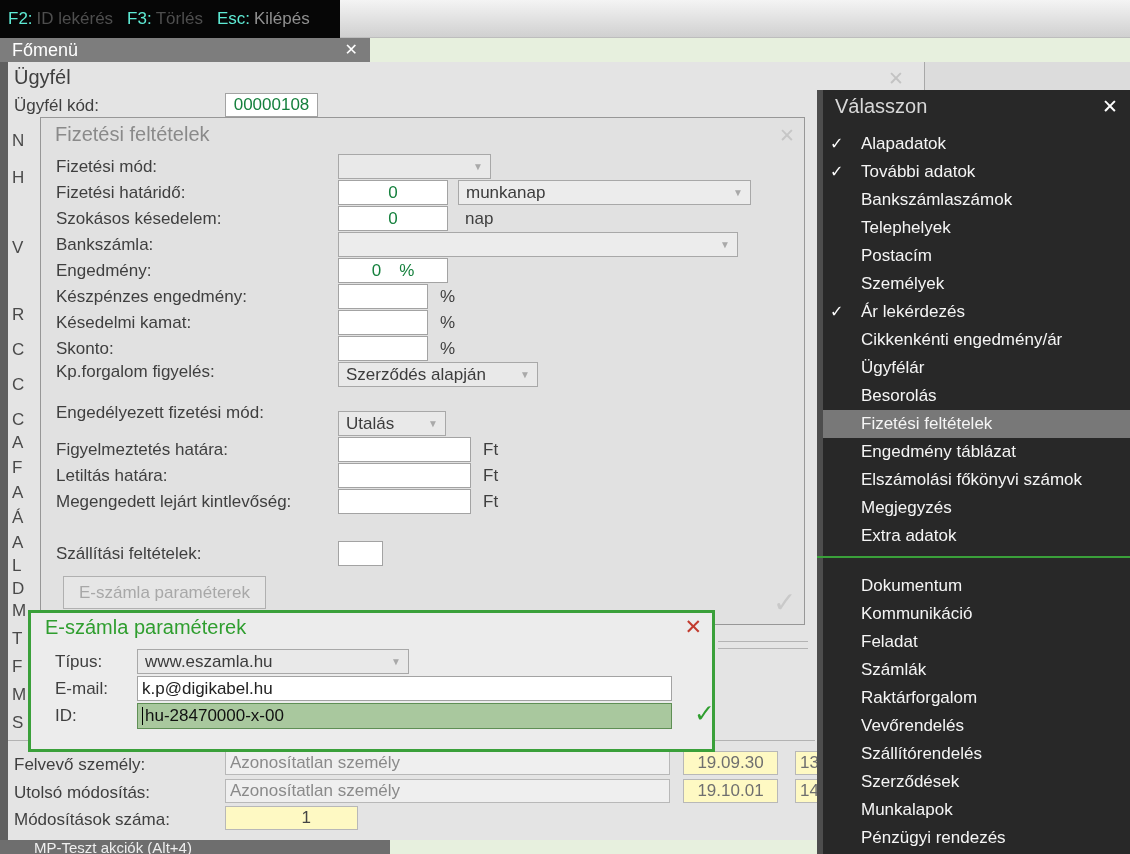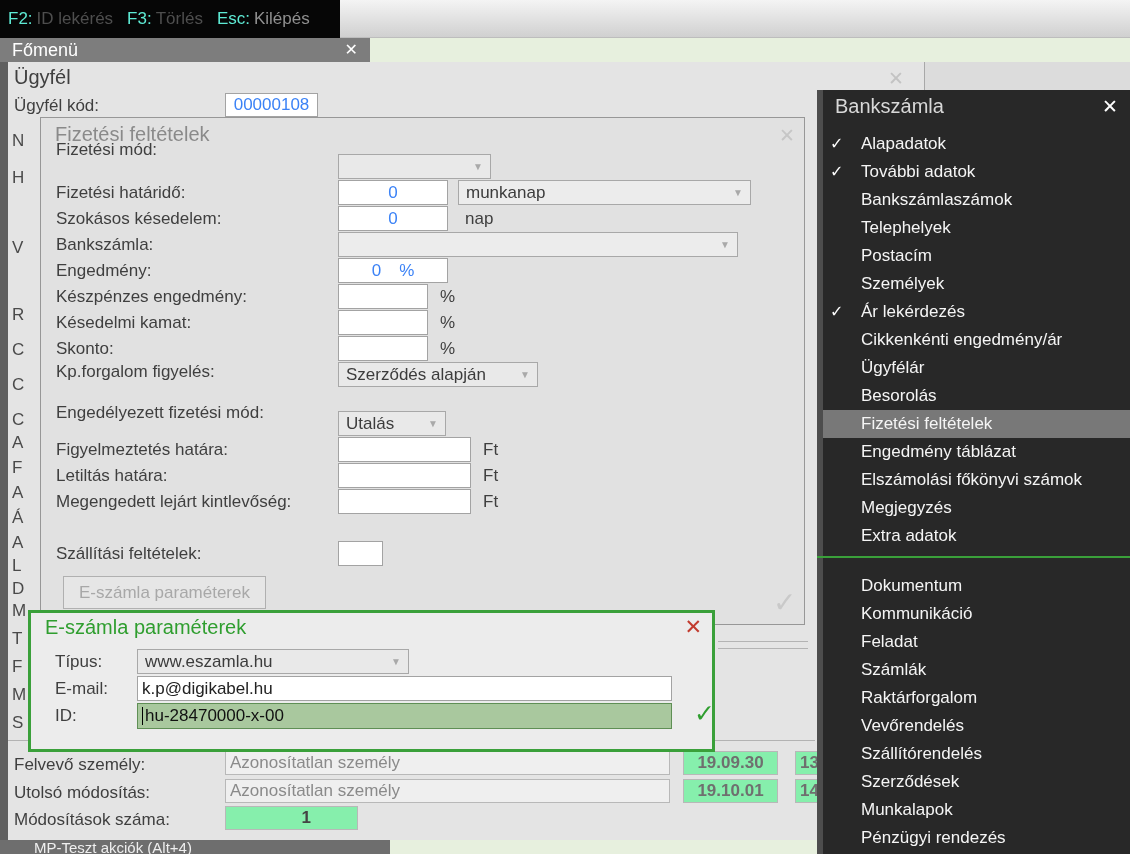--- a/index.html
+++ b/index.html
@@ -23,25 +23,25 @@
   .ugyfel-window{left:0;top:62px;width:925px;height:778px;background:#e4e4e4;
     border-right:1px solid #a8a8a8;box-sizing:border-box;}
   .left-strip{left:0;top:62px;width:8px;height:778px;background:#5f5f5f;}
   .right-gray{left:925px;top:62px;width:205px;height:28px;background:#dcdcdc;}
   .win-title{font-size:20px;color:#404040;}
   .win-x{color:#c3c3c3;font-size:19px;}
   .field-label{font-size:17px;color:#3f3f3f;white-space:nowrap;}
   .letter{font-size:17px;color:#4a4a4a;}
   .hline{background:#b3b3b3;height:1px;}
 
-  .input{background:#ffffff;border:1px solid #a3a3a3;font-size:17px;color:#3b82f6;
+  .input{background:#ffffff;border:1px solid #a3a3a3;font-size:17px;color:#15803d;
     display:flex;align-items:center;box-sizing:border-box;padding:0 4px;}
   .input.center{justify-content:center;}
   .input.disabled{background:#efefef;border-color:#b8b8b8;color:#8a8a8a;}
-  .input.datebox{background:#86efac;border-color:#b8b8b8;color:#6f6f6f;justify-content:center;font-weight:bold;}
+  .input.datebox{background:#fef9c3;border-color:#b8b8b8;color:#6f6f6f;justify-content:center;}
   .dropdown{background:#ececec;border:1px solid #a8a8a8;font-size:17px;color:#3c3c3c;
     display:flex;align-items:center;justify-content:space-between;box-sizing:border-box;padding:0 7px;}
   .arrow{color:#a9a9a9;font-size:10px;}
   .suffix{font-size:17px;color:#3f3f3f;}
 
   
   .fizetesi-dialog{left:40px;top:117px;width:765px;height:508px;background:#e1e1e1;
     border:1px solid #979797;box-sizing:border-box;}
   .dlg-title{font-size:20px;color:#8a8a8a;}
   .dlg-x{color:#c6c6c6;font-size:19px;}
@@ -137,21 +137,21 @@
     <span class="abs field-label" style="left:14px;top:748px">Módosítások száma:</span>
     <div class="abs input datebox" style="left:225px;top:744px;width:133px;height:24px;justify-content:flex-end;padding-right:46px;color:#444">1</div>
   </div>
   <div class="abs left-strip"></div>
   <div class="abs right-gray"></div>
 
   <div class="abs fizetesi-dialog">
     <span class="abs dlg-title" style="left:14px;top:5px">Fizetési feltételek</span>
     <span class="abs dlg-x" style="left:738px;top:6px">✕</span>
 
-    <span class="abs field-label" style="left:15px;top:22px">Fizetési mód:</span>
+    <span class="abs field-label" style="left:15px;top:39px">Fizetési mód:</span>
     <div class="abs dropdown" style="left:297px;top:36px;width:153px;height:25px;background:#e9e9e9">
       <span></span>
       <span class="arrow">▼</span>
     </div>
 
     <span class="abs field-label" style="left:15px;top:65px">Fizetési határidő:</span>
     <div class="abs input center" style="left:297px;top:62px;width:110px;height:25px">0</div>
     <div class="abs dropdown" style="left:417px;top:62px;width:293px;height:25px">
       <span>munkanap</span>
       <span class="arrow">▼</span>
@@ -233,21 +233,21 @@
     <span class="abs field-label" style="left:24px;top:93px">ID:</span>
     <div class="abs input id-input" style="left:106px;top:90px;width:535px;height:26px">
       <span class="caret"></span>
       <span>hu-28470000-x-00</span>
     </div>
 
     <span class="abs green-check" style="left:663px;top:86px">✓</span>
   </div>
 
   <div class="abs valasszon">
-    <span class="abs vtitle" style="left:12px;top:5px">Bankszámla</span>
+    <span class="abs vtitle" style="left:12px;top:5px">Válasszon</span>
     <span class="abs vx" style="right:12px;top:5px">✕</span>
 
     <div class="vitem" style="top:40px"><span class="vcheck">✓</span><span>Alapadatok</span></div>
     <div class="vitem" style="top:68px"><span class="vcheck">✓</span><span>További adatok</span></div>
     <div class="vitem" style="top:96px"><span class="vcheck"></span><span>Bankszámlaszámok</span></div>
     <div class="vitem" style="top:124px"><span class="vcheck"></span><span>Telephelyek</span></div>
     <div class="vitem" style="top:152px"><span class="vcheck"></span><span>Postacím</span></div>
     <div class="vitem" style="top:180px"><span class="vcheck"></span><span>Személyek</span></div>
     <div class="vitem" style="top:208px"><span class="vcheck">✓</span><span>Ár lekérdezés</span></div>
     <div class="vitem" style="top:236px"><span class="vcheck"></span><span>Cikkenkénti engedmény/ár</span></div>

